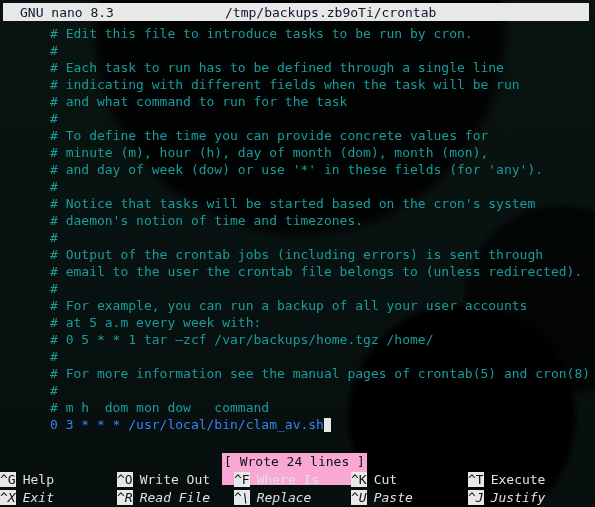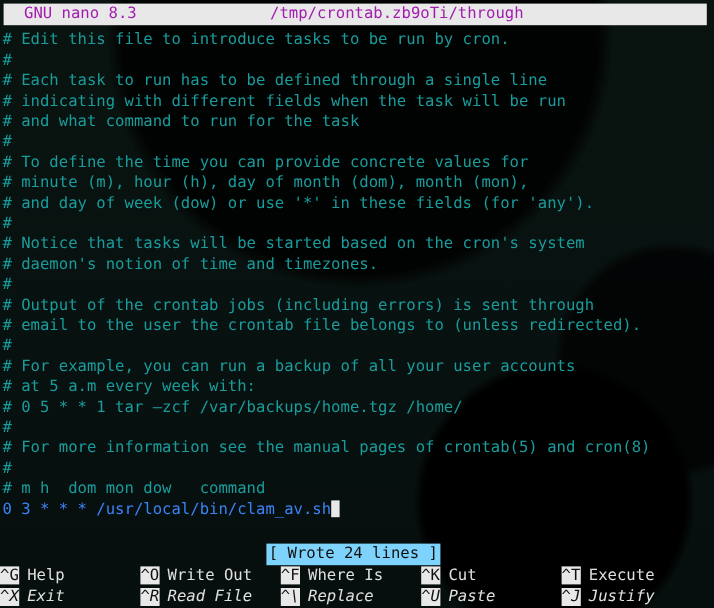--- a/index.html
+++ b/index.html
@@ -35,59 +35,60 @@
   }
 
   
   .titlebar {
     position: absolute;
     left: 3px;
     top: 3px;
     width: 586px;
     height: 18px;
     background: #e8e8e8;
-    color: #a21caf;
+    color: #0f172a;
     display: flex;
-    align-items: flex-start;
+    align-items: center;
     white-space: pre;
     font-size: 13px;
   }
   .titlebar .tb-app { padding-left: 17px; }
   .titlebar .tb-file { position: absolute; left: 222px; }
 
   
   .editor {
     position: absolute;
     left: 2px;
     top: 25px;
     width: 591px;
     white-space: pre;
   }
   .line {
     height: 17px;
     line-height: 17px;
     white-space: pre;
     color: #1a9c9c;
+    margin-left: 48px;
   }
   .line.plain { color: #3b82f6; }
   .cursor {
     display: inline-block;
     width: 7px;
     height: 14px;
     vertical-align: -3px;
     background: #e8e8e8;
   }
 
   
   .statusbar {
     position: absolute;
     left: 222px;
     top: 453px;
-    height: 18px;
-    background: #7dd3fc;
+    height: 32px;
+    background: #f9a8d4;
     color: #101010;
     white-space: pre;
     line-height: 18px;
     padding: 0 2px;
     font-size: 13px;
   }
 
   
   .helpbar {
     position: absolute;
@@ -126,21 +127,21 @@
 <body>
 
 <div id="screen">
 
   <div id="wallpaper"></div>
 
   <div id="content">
 
     <div class="titlebar">
       <span class="tb-app">GNU nano 8.3</span>
-      <span class="tb-file">/tmp/crontab.zb9oTi/through</span>
+      <span class="tb-file">/tmp/backups.zb9oTi/crontab</span>
     </div>
 
     <div class="editor" id="editor"><div class="line"><span># Edit this file to introduce tasks to be run by cron.</span></div><div class="line"><span>#</span></div><div class="line"><span># Each task to run has to be defined through a single line</span></div><div class="line"><span># indicating with different fields when the task will be run</span></div><div class="line"><span># and what command to run for the task</span></div><div class="line"><span>#</span></div><div class="line"><span># To define the time you can provide concrete values for</span></div><div class="line"><span># minute (m), hour (h), day of month (dom), month (mon),</span></div><div class="line"><span># and day of week (dow) or use '*' in these fields (for 'any').</span></div><div class="line"><span>#</span></div><div class="line"><span># Notice that tasks will be started based on the cron's system</span></div><div class="line"><span># daemon's notion of time and timezones.</span></div><div class="line"><span>#</span></div><div class="line"><span># Output of the crontab jobs (including errors) is sent through</span></div><div class="line"><span># email to the user the crontab file belongs to (unless redirected).</span></div><div class="line"><span>#</span></div><div class="line"><span># For example, you can run a backup of all your user accounts</span></div><div class="line"><span># at 5 a.m every week with:</span></div><div class="line"><span># 0 5 * * 1 tar –zcf /var/backups/home.tgz /home/</span></div><div class="line"><span>#</span></div><div class="line"><span># For more information see the manual pages of crontab(5) and cron(8)</span></div><div class="line"><span>#</span></div><div class="line"><span># m h  dom mon dow   command</span></div><div class="line plain"><span>0 3 * * * /usr/local/bin/clam_av.sh</span><span class="cursor"></span></div></div>
 
     <div class="statusbar">[ Wrote 24 lines ]</div>
 
     <div class="helpbar">
       <div class="help-row r1" id="help-row-1"><span class="help-cell" style="left: 0px;"><span class="help-key">^G</span><span class="help-label">Help</span></span><span class="help-cell" style="left: 117px;"><span class="help-key">^O</span><span class="help-label">Write Out</span></span><span class="help-cell" style="left: 234px;"><span class="help-key">^F</span><span class="help-label">Where Is</span></span><span class="help-cell" style="left: 351px;"><span class="help-key">^K</span><span class="help-label">Cut</span></span><span class="help-cell" style="left: 468px;"><span class="help-key">^T</span><span class="help-label">Execute</span></span></div>
       <div class="help-row r2" id="help-row-2"><span class="help-cell" style="left: 0px;"><span class="help-key">^X</span><span class="help-label">Exit</span></span><span class="help-cell" style="left: 117px;"><span class="help-key">^R</span><span class="help-label">Read File</span></span><span class="help-cell" style="left: 234px;"><span class="help-key">^\</span><span class="help-label">Replace</span></span><span class="help-cell" style="left: 351px;"><span class="help-key">^U</span><span class="help-label">Paste</span></span><span class="help-cell" style="left: 468px;"><span class="help-key">^J</span><span class="help-label">Justify</span></span></div>
     </div>

